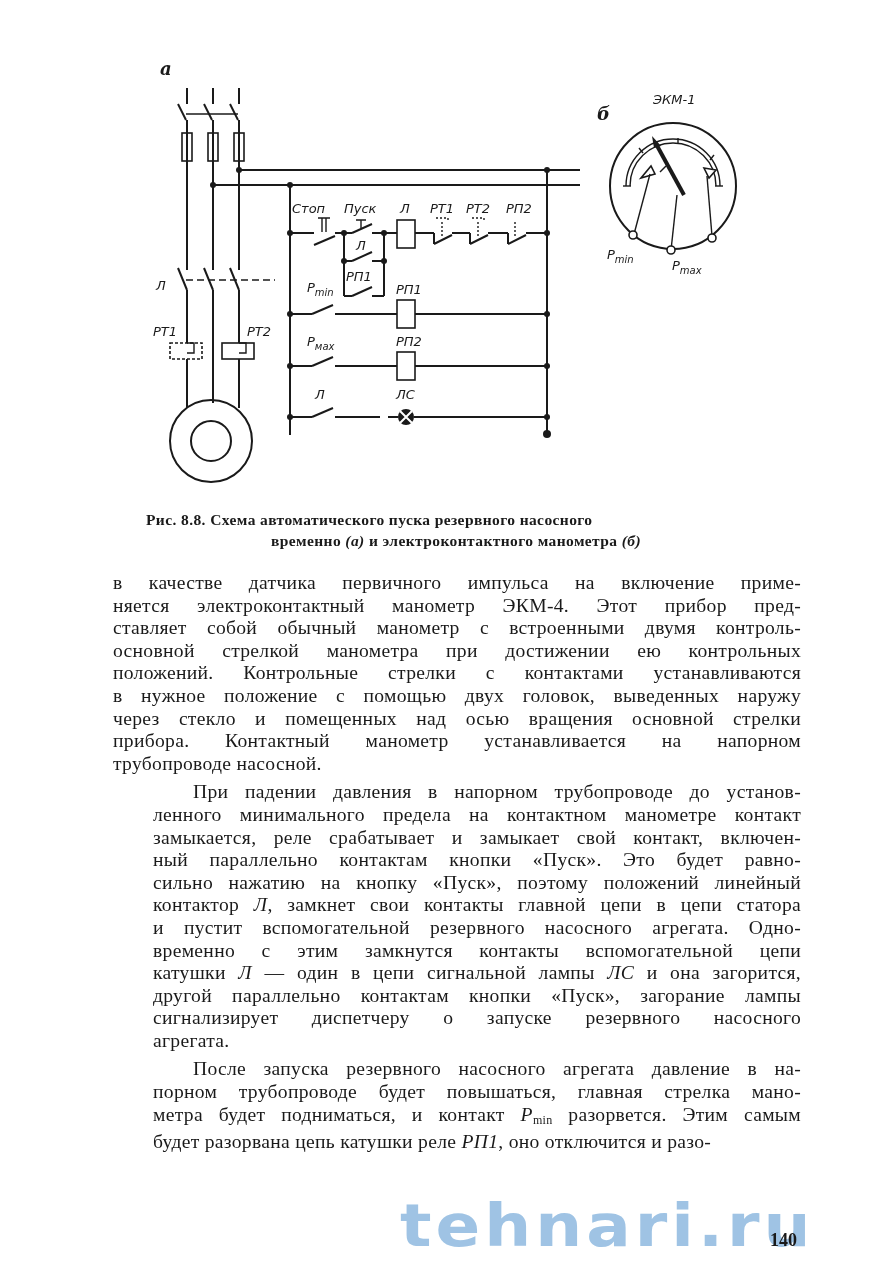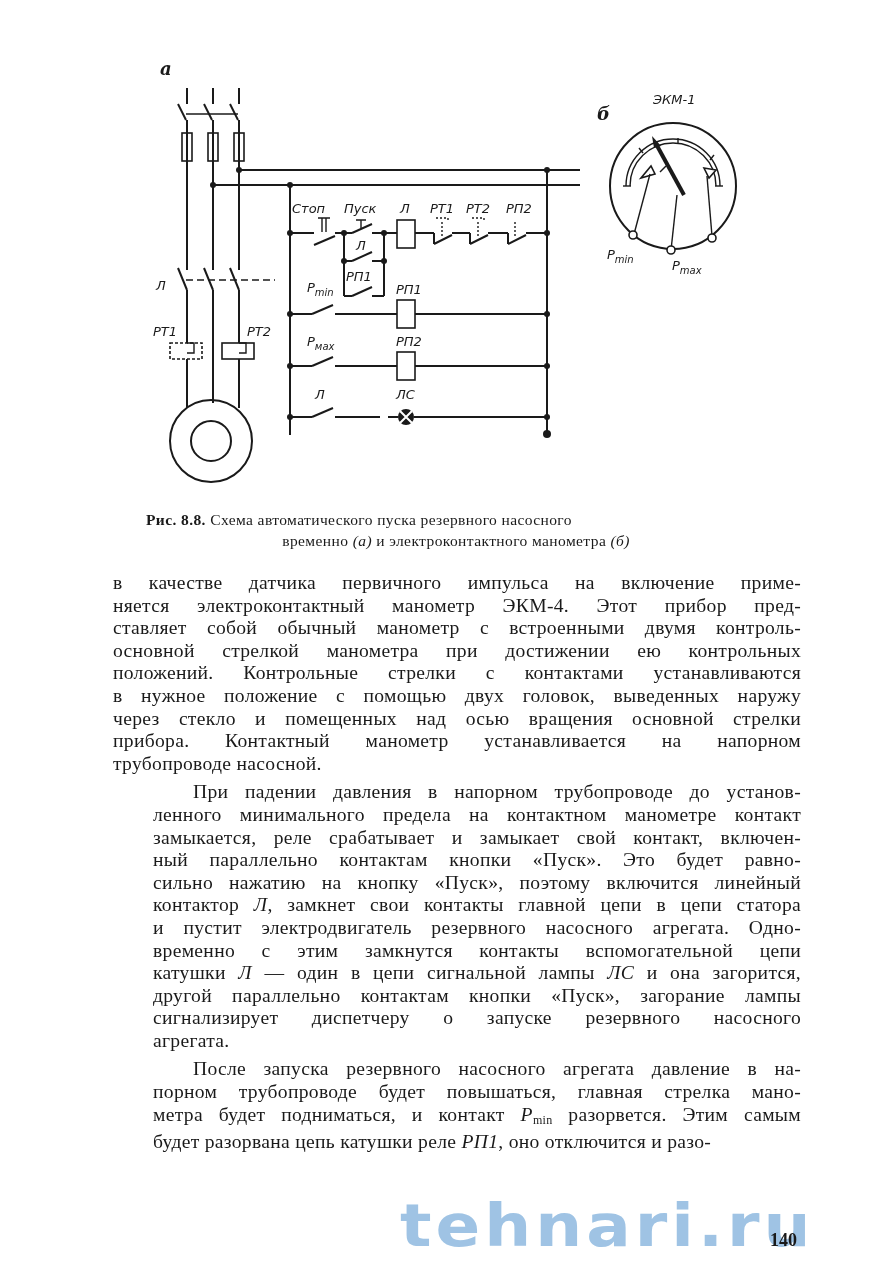--- a/index.html
+++ b/index.html
@@ -10,21 +10,21 @@
   .lbl { font-family:"DejaVu Sans","Liberation Sans",sans-serif; font-style:italic; font-size:13px; fill:#1a1a1a; }
   .lbl-sm { font-family:"DejaVu Sans","Liberation Sans",sans-serif; font-style:italic; font-size:10px; fill:#1a1a1a; }
   .lbl-a { font-family:"DejaVu Serif","Liberation Serif",serif; font-style:italic; font-weight:bold; font-size:18px; fill:#1a1a1a; }
   .w { stroke:#1a1a1a; stroke-width:2; fill:none; }
   .wt { stroke:#1a1a1a; stroke-width:1.4; fill:none; }
   .dash { stroke:#1a1a1a; stroke-width:1.4; fill:none; stroke-dasharray:7 4; }
   .dot { fill:#1a1a1a; }
   .box { stroke:#1a1a1a; stroke-width:1.6; fill:#ffffff; }
 
   #caption { position:absolute; left:146px; top:509px; width:620px;
-             font-size:15.5px; line-height:21px; text-align:center; letter-spacing:0.4px; }
+             font-size:15.5px; line-height:21px; text-align:center; letter-spacing:0.4px;font-weight:bold; }
   #caption .lead { display:block; text-align:left; }
   #caption .i { font-style:italic; }
 
   #body-text { position:absolute; left:113px; top:572px; width:688px;
                font-size:19.6px; line-height:22.6px; letter-spacing:0.3px; }
   #body-text p { margin:0 0 6px 0; text-align:justify; text-align-last:left; }
   #body-text p.indent { text-indent:40px; }
   #body-text .line { display:block; text-align:justify; text-align-last:justify; white-space:nowrap; }
   #body-text .line.last { text-align-last:left; }
   .it { font-style:italic; }
@@ -243,23 +243,23 @@
       <span class="line">в нужное положение с помощью двух головок, выведенных наружу</span>
       <span class="line">через стекло и помещенных над осью вращения основной стрелки</span>
       <span class="line">прибора. Контактный манометр устанавливается на напорном</span>
       <span class="line last">трубопроводе насосной.</span>
     </p>
     <p class="indent">
       <span class="line" style="padding-left: 40px;">При падении давления в напорном трубопроводе до установ-</span>
       <span class="line">ленного минимального предела на контактном манометре контакт</span>
       <span class="line">замыкается, реле срабатывает и замыкает свой контакт, включен-</span>
       <span class="line">ный параллельно контактам кнопки «Пуск». Это будет равно-</span>
-      <span class="line">сильно нажатию на кнопку «Пуск», поэтому включится линейный</span>
+      <span class="line">сильно нажатию на кнопку «Пуск», поэтому положений линейный</span>
       <span class="line">контактор <span class="it">Л</span>, замкнет свои контакты главной цепи в цепи статора</span>
-      <span class="line">и пустит электродвигатель резервного насосного агрегата. Одно-</span>
+      <span class="line">и пустит вспомогательной резервного насосного агрегата. Одно-</span>
       <span class="line">временно с этим замкнутся контакты вспомогательной цепи</span>
       <span class="line">катушки <span class="it">Л</span> — один в цепи сигнальной лампы <span class="it">ЛС</span> и она загорится,</span>
       <span class="line">другой параллельно контактам кнопки «Пуск», загорание лампы</span>
       <span class="line">сигнализирует диспетчеру о запуске резервного насосного</span>
       <span class="line last">агрегата.</span>
     </p>
     <p class="indent">
       <span class="line" style="padding-left: 40px;">После запуска резервного насосного агрегата давление в на-</span>
       <span class="line">порном трубопроводе будет повышаться, главная стрелка мано-</span>
       <span class="line">метра будет подниматься, и контакт <span class="it">P<sub style="font-style: normal;">min</sub></span> разорвется. Этим самым</span>

